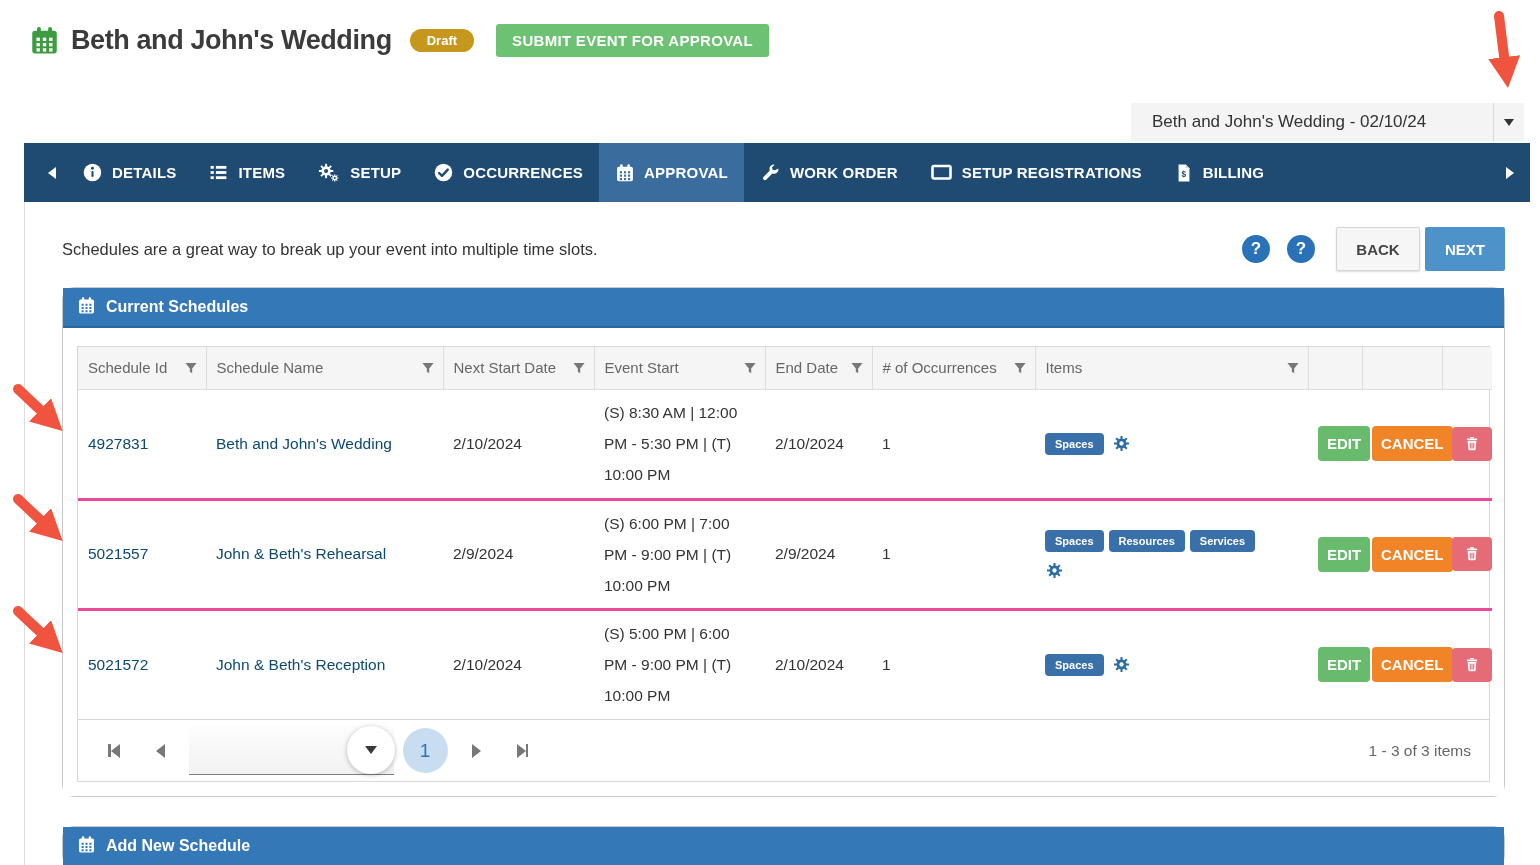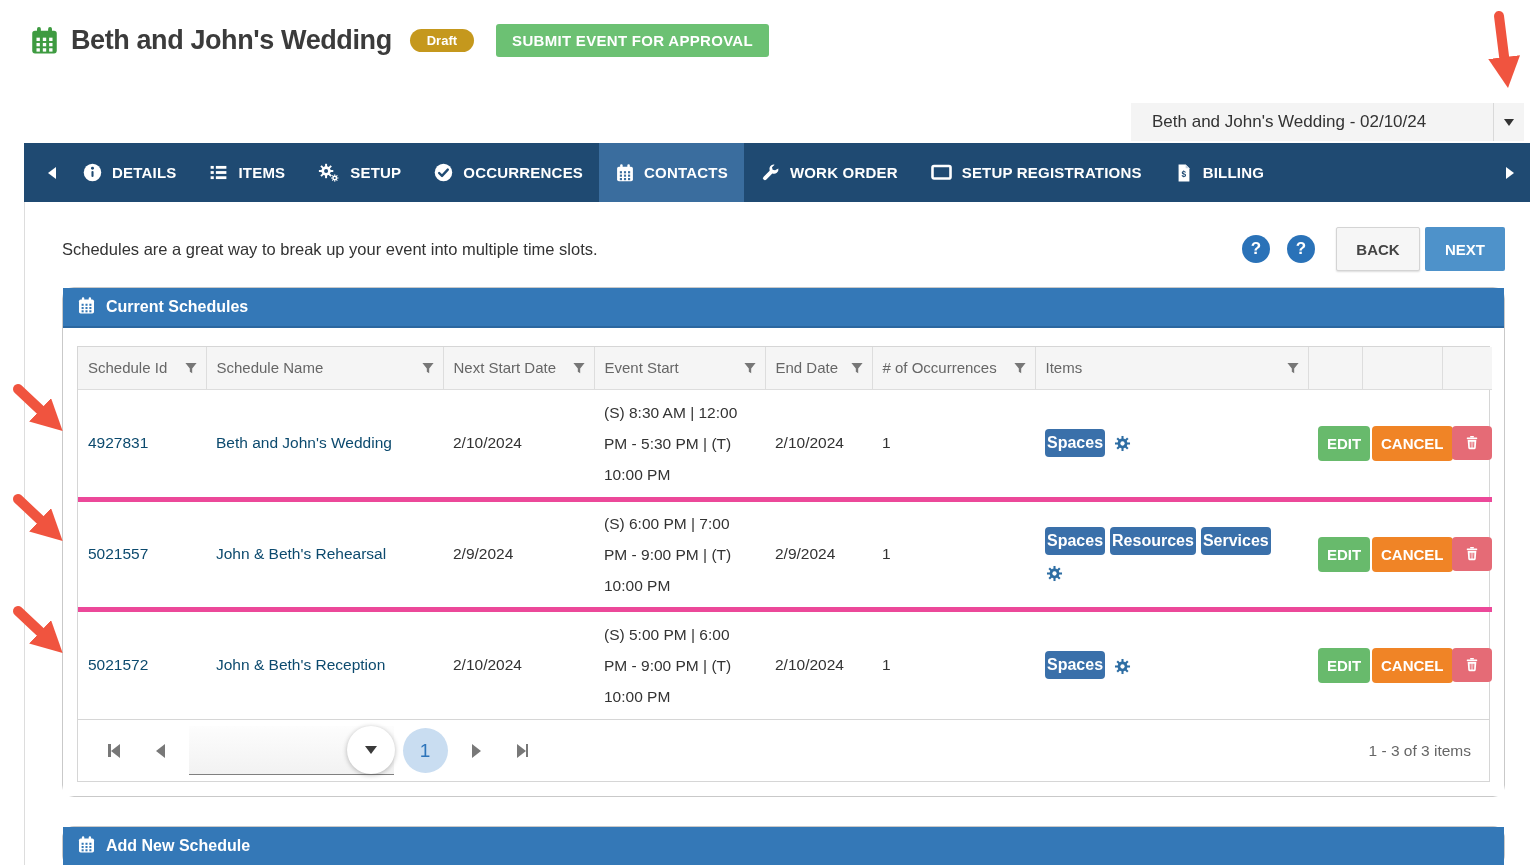--- a/index.html
+++ b/index.html
@@ -58,27 +58,27 @@
     display:flex; align-items:center; padding-left:14px; gap:10px; font-size:16px; font-weight:bold; }
   .panel-body { background:#fff; padding:18px 14px 14px; }
 
   .grid-box { border:1px solid #d6d6d6; }
   table.sched { width:100%; border-collapse:collapse; table-layout:fixed; }
   table.sched th { height:42px; background:#f5f5f5; border-right:1px solid #ddd; border-bottom:1px solid #ddd;
     font-size:15px; font-weight:normal; color:#666; text-align:left; padding:0 8px 0 10px; }
   table.sched th:last-child { border-right:none; }
   .th-inner { display:flex; align-items:center; justify-content:space-between; }
   .funnel { display:flex; cursor:pointer; }
-  table.sched td { height:110px; border-bottom:5px solid #ec4899; font-size:15.5px; color:#333;
+  table.sched td { height:110px; border-bottom:3px solid #ec4899; font-size:15.5px; color:#333;
     padding:0 8px 0 10px; vertical-align:middle; }
   table.sched tr:last-child td { border-bottom:none; }
   a.blue-link { color:#0c4a6e; text-decoration:none; cursor:pointer; }
   .wrap-cell { line-height:31px; }
-  .badge { display:inline-block; background:#3a70aa; color:#fff; font-size:16px; font-weight:bold;
-    padding:5px 2px; border-radius:4px; margin:2px 5px 2px 0; cursor:pointer; }
+  .badge { display:inline-block; background:#3a70aa; color:#fff; font-size:11px; font-weight:bold;
+    padding:5px 10px; border-radius:4px; margin:2px 5px 2px 0; cursor:pointer; }
   .gear { display:inline-flex; vertical-align:middle; margin-left:3px; cursor:pointer; }
   .gear-line { margin-top:6px; }
   td.act { padding:0 3px; text-align:center; }
   .btn-edit { background:#68ba6c; border:none; color:#fff; font-family:inherit; font-size:15px;
     font-weight:bold; border-radius:4px; padding:9px 9px; cursor:pointer; }
   .btn-cancel { background:#f08426; border:none; color:#fff; font-family:inherit; font-size:15px;
     font-weight:bold; border-radius:4px; padding:9px 9px; cursor:pointer; }
   .btn-delete { background:#e56b76; border:none; border-radius:4px; padding:7px 12px 5px; cursor:pointer; }
 
   
@@ -221,21 +221,21 @@
               <rect x="15.6" y="9.8" width="2.6" height="2.6"></rect>
             <rect x="5.8" y="13.9" width="2.6" height="2.6"></rect>
               <rect x="10.7" y="13.9" width="2.6" height="2.6"></rect>
               <rect x="15.6" y="13.9" width="2.6" height="2.6"></rect>
             <rect x="5.8" y="18" width="2.6" height="2.6"></rect>
               <rect x="10.7" y="18" width="2.6" height="2.6"></rect>
               <rect x="15.6" y="18" width="2.6" height="2.6"></rect>
           </g>
         </svg>
       </span>
-      <span>CONTACTS</span>
+      <span>APPROVAL</span>
     </div>
 
     <div class="tab">
       <span class="nic">
         <svg viewBox="0 0 24 24" width="21" height="21">
             <path fill="#fff" d="M21 7.4a5.1 5.1 0 0 1-6.9 5.7l-6.8 6.8a2.2 2.2 0 1 1-3.1-3.1l6.8-6.8A5.1 5.1 0 0 1 16.7 3l-3 3 .7 2.8 2.8.7z"></path>
           </svg>
       </span>
       <span>WORK ORDER</span>
     </div>

